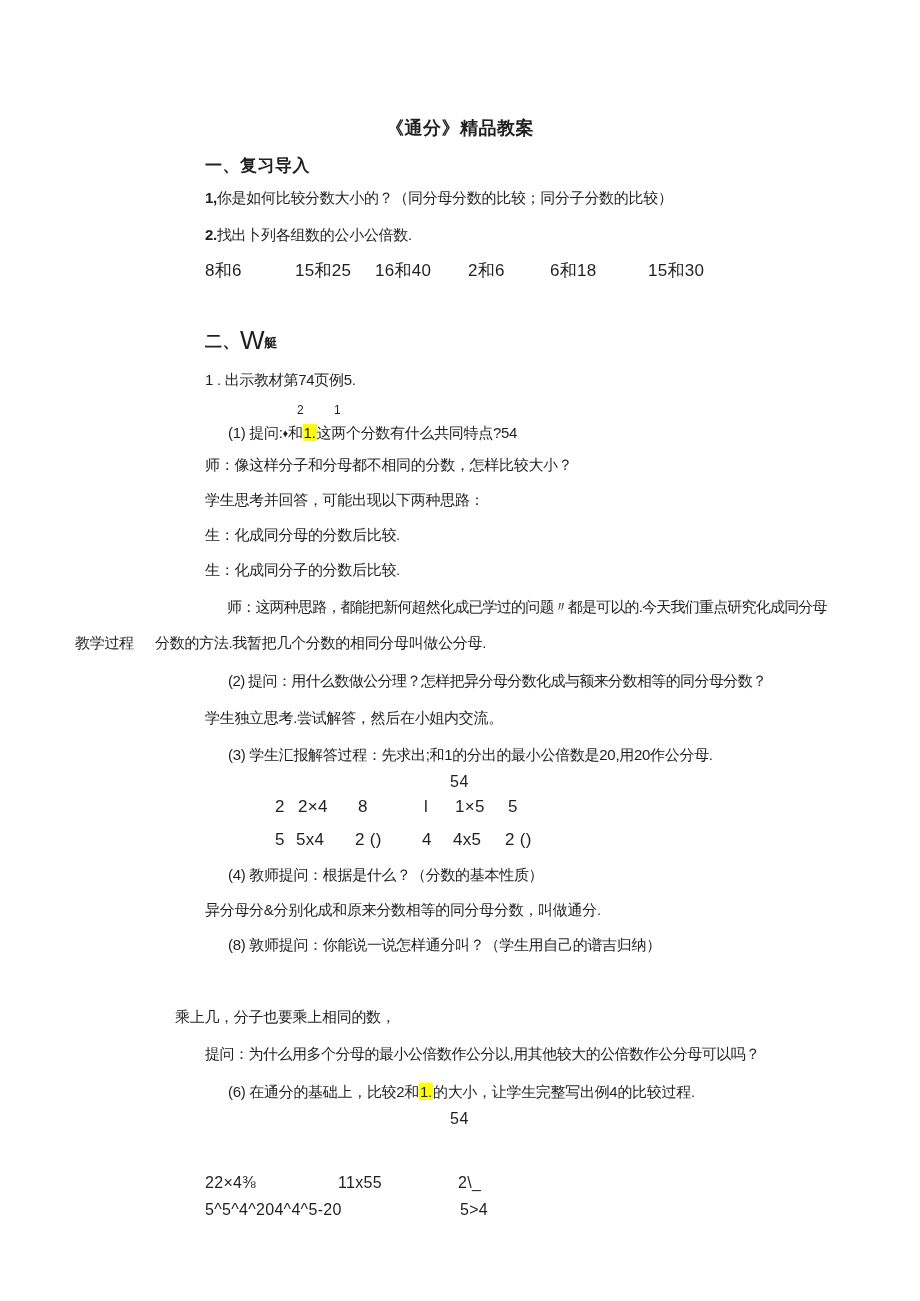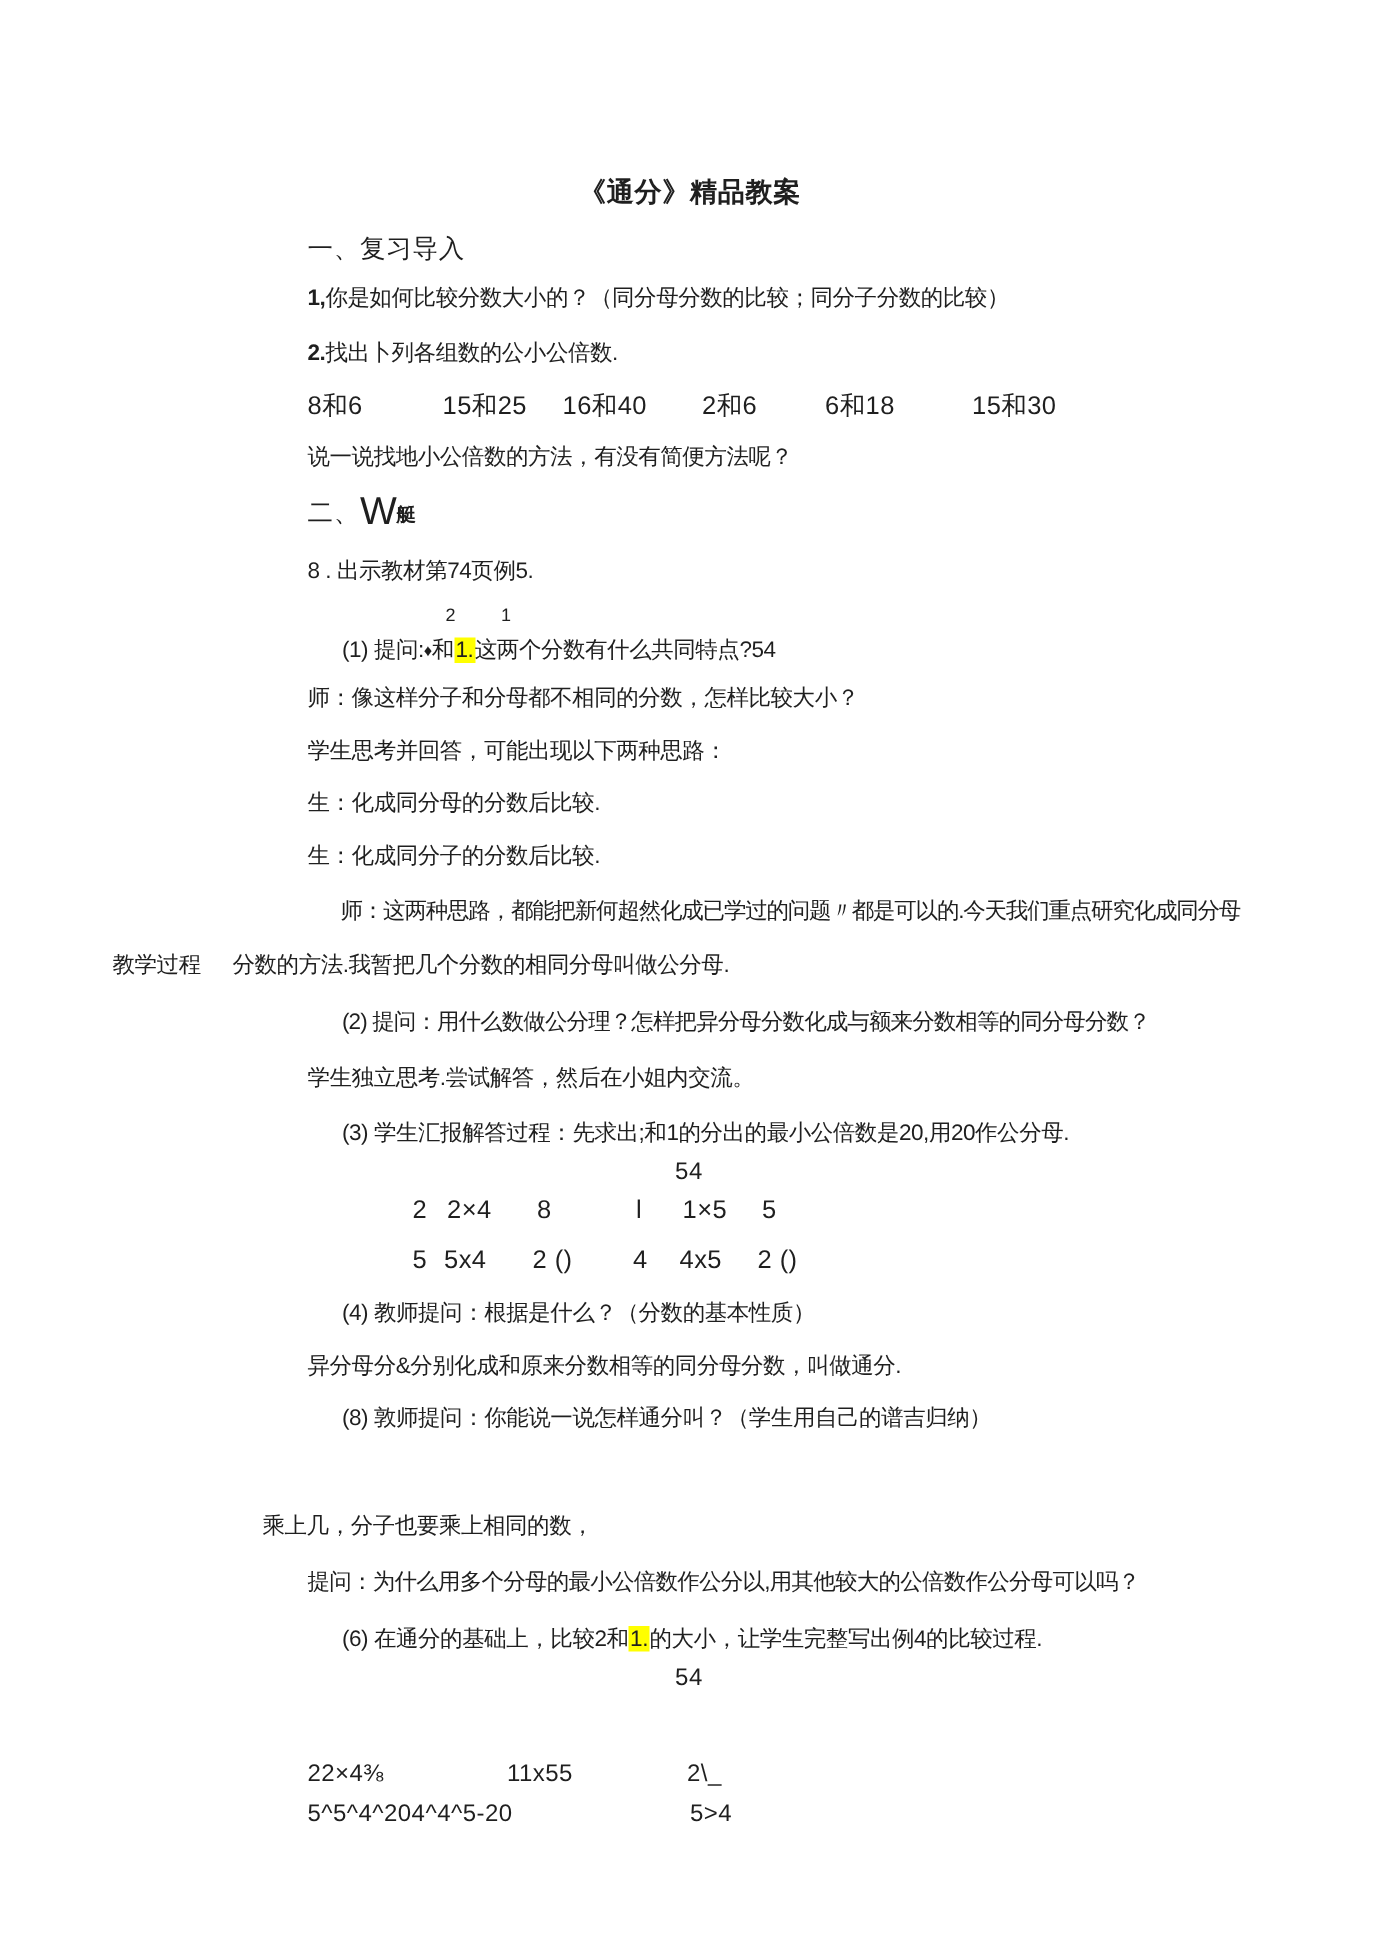--- a/index.html
+++ b/index.html
@@ -17,21 +17,21 @@
     font-size:15px;
     letter-spacing:-0.3px;
     color:#1f1f1f;
   }
   .bold{font-weight:bold;}
   .title{
     left:0;top:116px;width:920px;
     text-align:center;
     font-size:18px;font-weight:bold;letter-spacing:0.5px;
   }
-  .h-sec{font-size:17px;font-weight:normal;letter-spacing:0.5px;}
+  .h-sec{font-size:17px;font-weight:bold;letter-spacing:0.5px;}
   .w-big{font-size:26px;font-weight:normal;line-height:17px;vertical-align:-2px;}
   .w-tail{font-size:13px;font-weight:bold;}
   .hl{background:#ffff00;padding:0 1px;}
   .sup{position:absolute;font-size:12px;letter-spacing:0;}
   .diamond{font-size:11px;vertical-align:1px;}
   .num{font-size:17px;letter-spacing:0.3px;}
   .calc{font-size:16px;letter-spacing:0.3px;margin-top:35px;}
   .pgnum{font-size:16px;letter-spacing:0.5px;}
 </style>
 </head>
@@ -47,25 +47,24 @@
 
   <div class="ln" style="left:205px;top:226px"><span class="bold">2.</span><span>找出卜列各组数的公小公倍数.</span></div>
 
   <div class="ln num" style="left:205px;top:259px">8和6</div>
   <div class="ln num" style="left:295px;top:259px">15和25</div>
   <div class="ln num" style="left:375px;top:259px">16和40</div>
   <div class="ln num" style="left:468px;top:259px">2和6</div>
   <div class="ln num" style="left:550px;top:259px">6和18</div>
   <div class="ln num" style="left:648px;top:259px">15和30</div>
 
-  <div class="ln" style="left:205px;top:295px">说一说找地小公倍数的方法，有没有简便方法呢？</div>
 
   <div class="ln" style="left:205px;top:330px"><span class="h-sec">二、</span><span class="w-big">W</span><span class="w-tail">艇</span></div>
 
-  <div class="ln" style="left:205px;top:371px">8 . 出示教材第74页例5.</div>
+  <div class="ln" style="left:205px;top:371px">1 . 出示教材第74页例5.</div>
 
   <div class="ln sup" style="left:297px;top:403px">2</div>
   <div class="ln sup" style="left:334px;top:403px">1</div>
   <div class="ln" style="left:228px;top:424px"><span>(1) 提问:</span><span class="diamond">♦</span><span>和</span><span class="hl">1.</span><span>这两个分数有什么共同特点?54</span></div>
 
   <div class="ln" style="left:205px;top:491px">学生思考并回答，可能出现以下两种思路：</div>
   <div class="ln" style="left:205px;top:456px">师：像这样分子和分母都不相同的分数，怎样比较大小？</div>
   <div class="ln" style="left:205px;top:526px">生：化成同分母的分数后比较.</div>
   <div class="ln" style="left:205px;top:561px">生：化成同分子的分数后比较.</div>
   <div class="ln" style="left:227px;top:598px;letter-spacing:-0.8px">师：这两种思路，都能把新何超然化成已学过的问题〃都是可以的.今天我们重点研究化成同分母</div>

